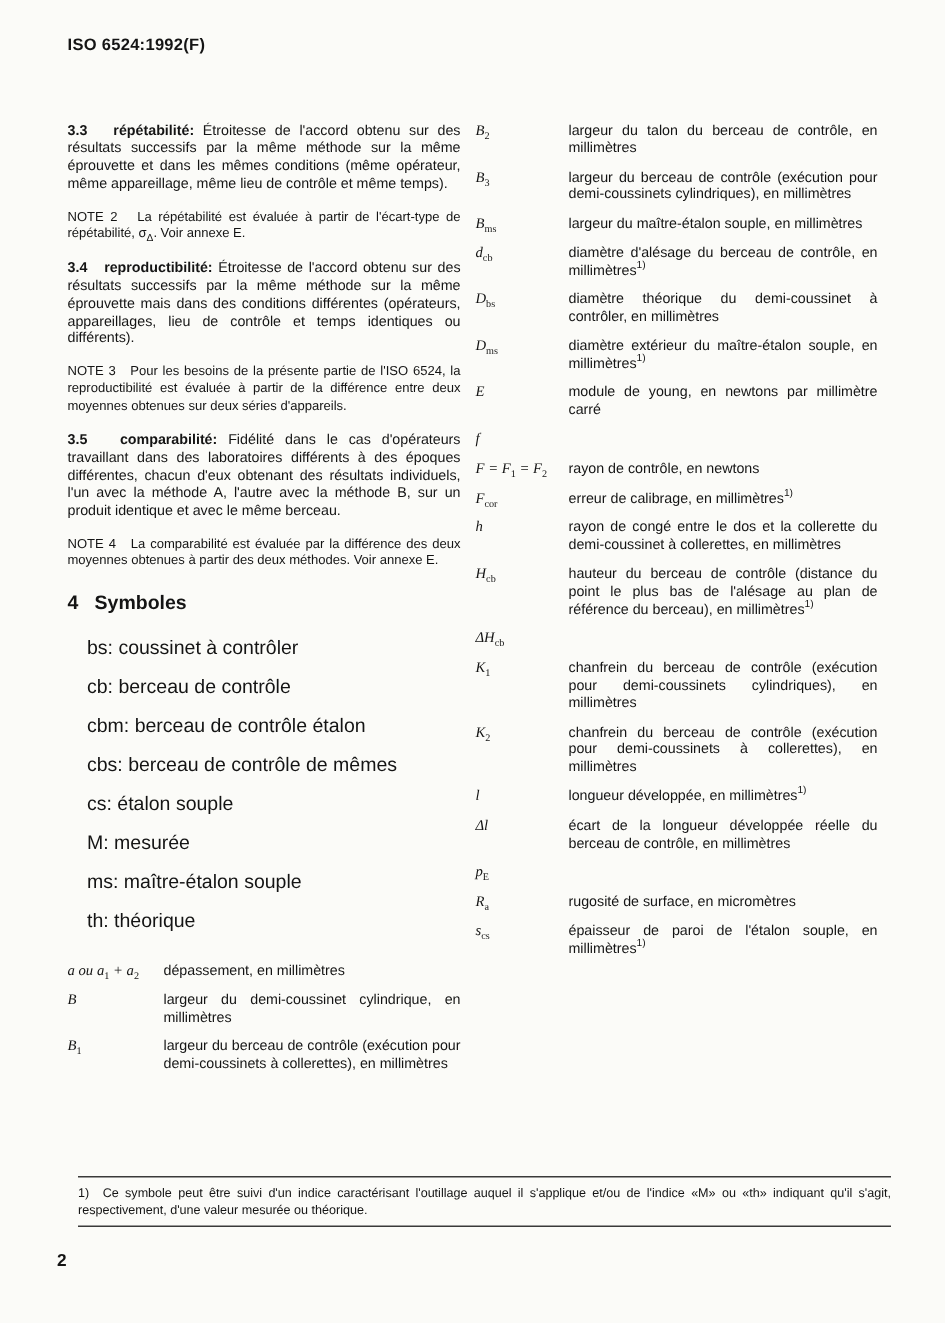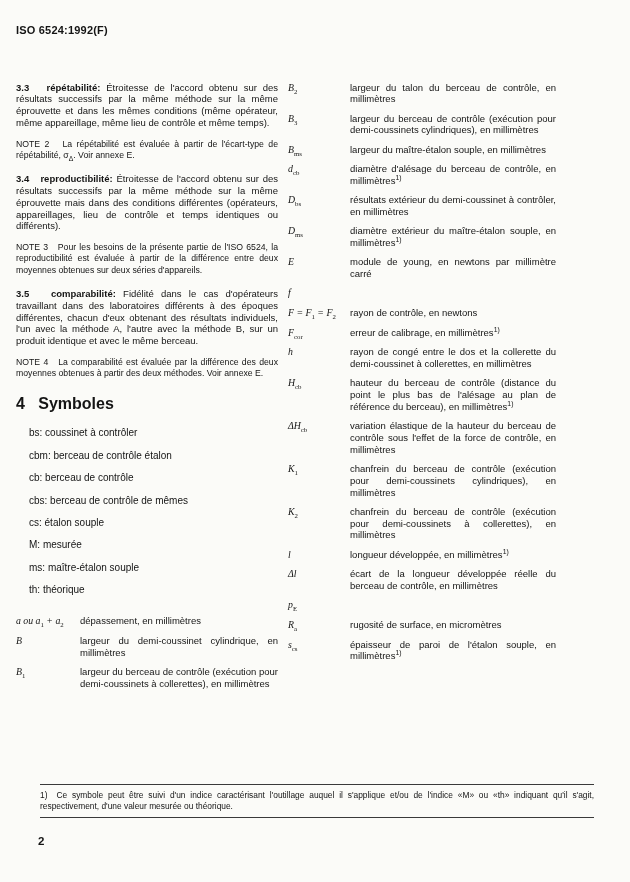--- a/index.html
+++ b/index.html
@@ -3,44 +3,44 @@
 <meta charset="utf-8">
 <style>
   * { margin:0; padding:0; box-sizing:border-box; }
   html,body { width:630px; height:882px; }
   body { background:#fbfbf8; }
   .page {
     position:relative; width:630px; height:882px; overflow:hidden;
     background:#fbfbf8; color:#141414;
     font-family:"Liberation Sans","DejaVu Sans",sans-serif;
     font-size:9.5px; line-height:1.24;
-    padding:24px 36px 0 16px;
+    padding:24px 36px 0 45px;
   }
   .header { font-weight:bold; font-size:11px; letter-spacing:.2px; margin-bottom:44px; }
   .columns { display:flex; gap:10px; }
   .col-left { width:262px; flex:none; }
   .col-right { width:268px; flex:none; }
   .para { text-align:justify; margin-bottom:10px; }
   .para b { font-weight:700; }
   .note { font-size:8.7px; line-height:1.3; text-align:justify; margin-bottom:12px; margin-top:2px; }
-  .h4 { font-size:16px; font-weight:bold; margin:14px 0 14px; }
-  .indices { padding-left:13px; font-size:10px; margin-bottom:19px; }
+  .h4 { font-size:13px; font-weight:bold; margin:14px 0 14px; }
+  .indices { padding-left:13px; font-size:13px; margin-bottom:19px; }
   .idx { margin-bottom:10px; }
   .symrow { display:flex; align-items:flex-start; margin-bottom:7.5px; }
   .col-left .sym { width:64px; }
   .col-right .sym { width:62px; }
   .sym {
     flex:none; padding-right:5px; white-space:nowrap;
     font-family:"Liberation Serif","DejaVu Serif",serif;
     font-style:italic; font-size:9.8px;
   }
   .sym sub { font-style:normal; }
   .desc { flex:1; text-align:justify; }
   sub, sup { line-height:0; font-size:6.8px; }
-  .footnote-area { position:absolute; left:40px; right:36px; top:784px; }
+  .footnote-area { position:absolute; left:52px; right:36px; top:784px; }
   .rule { border-top:1px solid #3a3a3a; height:0; }
   .footnote { font-size:8.4px; line-height:1.32; text-align:justify; margin:5px 0 5px; }
   .fn-marker { margin-right:9px; }
   .pagenum { position:absolute; left:38px; top:834px; font-weight:bold; font-size:11.5px; }
 </style>
 </head>
 <body>
 
 <div class="page">
 
@@ -60,22 +60,22 @@
 
       <p class="para"><b>3.5&nbsp;&nbsp; comparabilité: </b><span>Fidélité dans le cas d'opérateurs travaillant dans des laboratoires différents à des époques différentes, chacun d'eux obtenant des résultats individuels, l'un avec la méthode A, l'autre avec la méthode B, sur un produit identique et avec le même berceau.</span></p>
 
       <p class="note">NOTE 4&nbsp;&nbsp; La comparabilité est évaluée par la différence des deux moyennes obtenues à partir des deux méthodes. Voir annexe E.</p>
 
       <h2 class="h4">4&nbsp;&nbsp; Symboles</h2>
 
 
       <div class="indices">
         <div class="idx">bs: coussinet à contrôler</div>
+        <div class="idx">cb: berceau de contrôle</div>
         <div class="idx">cbm: berceau de contrôle étalon</div>
-        <div class="idx">cb: berceau de contrôle</div>
         <div class="idx">cbs: berceau de contrôle de mêmes</div>
         <div class="idx">cs: étalon souple</div>
         <div class="idx">M: mesurée</div>
         <div class="idx">ms: maître-étalon souple</div>
         <div class="idx">th: théorique</div>
       </div>
 
       <div class="symlist">
         <div class="symrow">
           <span class="sym">a ou a<sub>1</sub> + a<sub>2</sub></span>
@@ -106,21 +106,21 @@
         <div class="symrow">
           <span class="sym">B<sub>ms</sub></span>
           <span class="desc">largeur du maître-étalon souple, en millimètres</span>
         </div>
         <div class="symrow">
           <span class="sym">d<sub>cb</sub></span>
           <span class="desc">diamètre d'alésage du berceau de contrôle, en millimètres<sup>1)</sup></span>
         </div>
         <div class="symrow">
           <span class="sym">D<sub>bs</sub></span>
-          <span class="desc">résultats extérieur du demi-coussinet à contrôler, en millimètres</span>
+          <span class="desc">diamètre théorique du demi-coussinet à contrôler, en millimètres</span>
         </div>
         <div class="symrow">
           <span class="sym">D<sub>ms</sub></span>
           <span class="desc">diamètre extérieur du maître-étalon souple, en millimètres<sup>1)</sup></span>
         </div>
         <div class="symrow">
           <span class="sym">E</span>
           <span class="desc">module de young, en newtons par millimètre carré</span>
         </div>
         <div class="symrow">
@@ -137,21 +137,20 @@
         <div class="symrow">
           <span class="sym">h</span>
           <span class="desc">rayon de congé entre le dos et la collerette du demi-coussinet à collerettes, en millimètres</span>
         </div>
         <div class="symrow">
           <span class="sym">H<sub>cb</sub></span>
           <span class="desc">hauteur du berceau de contrôle (distance du point le plus bas de l'alésage au plan de référence du berceau), en millimètres<sup>1)</sup></span>
         </div>
         <div class="symrow">
           <span class="sym">ΔH<sub>cb</sub></span>
-          <span class="desc">variation élastique de la hauteur du berceau de contrôle sous l'effet de la force de contrôle, en millimètres</span>
         </div>
         <div class="symrow">
           <span class="sym">K<sub>1</sub></span>
           <span class="desc">chanfrein du berceau de contrôle (exécution pour demi-coussinets cylindriques), en millimètres</span>
         </div>
         <div class="symrow">
           <span class="sym">K<sub>2</sub></span>
           <span class="desc">chanfrein du berceau de contrôle (exécution pour demi-coussinets à collerettes), en millimètres</span>
         </div>
         <div class="symrow">

